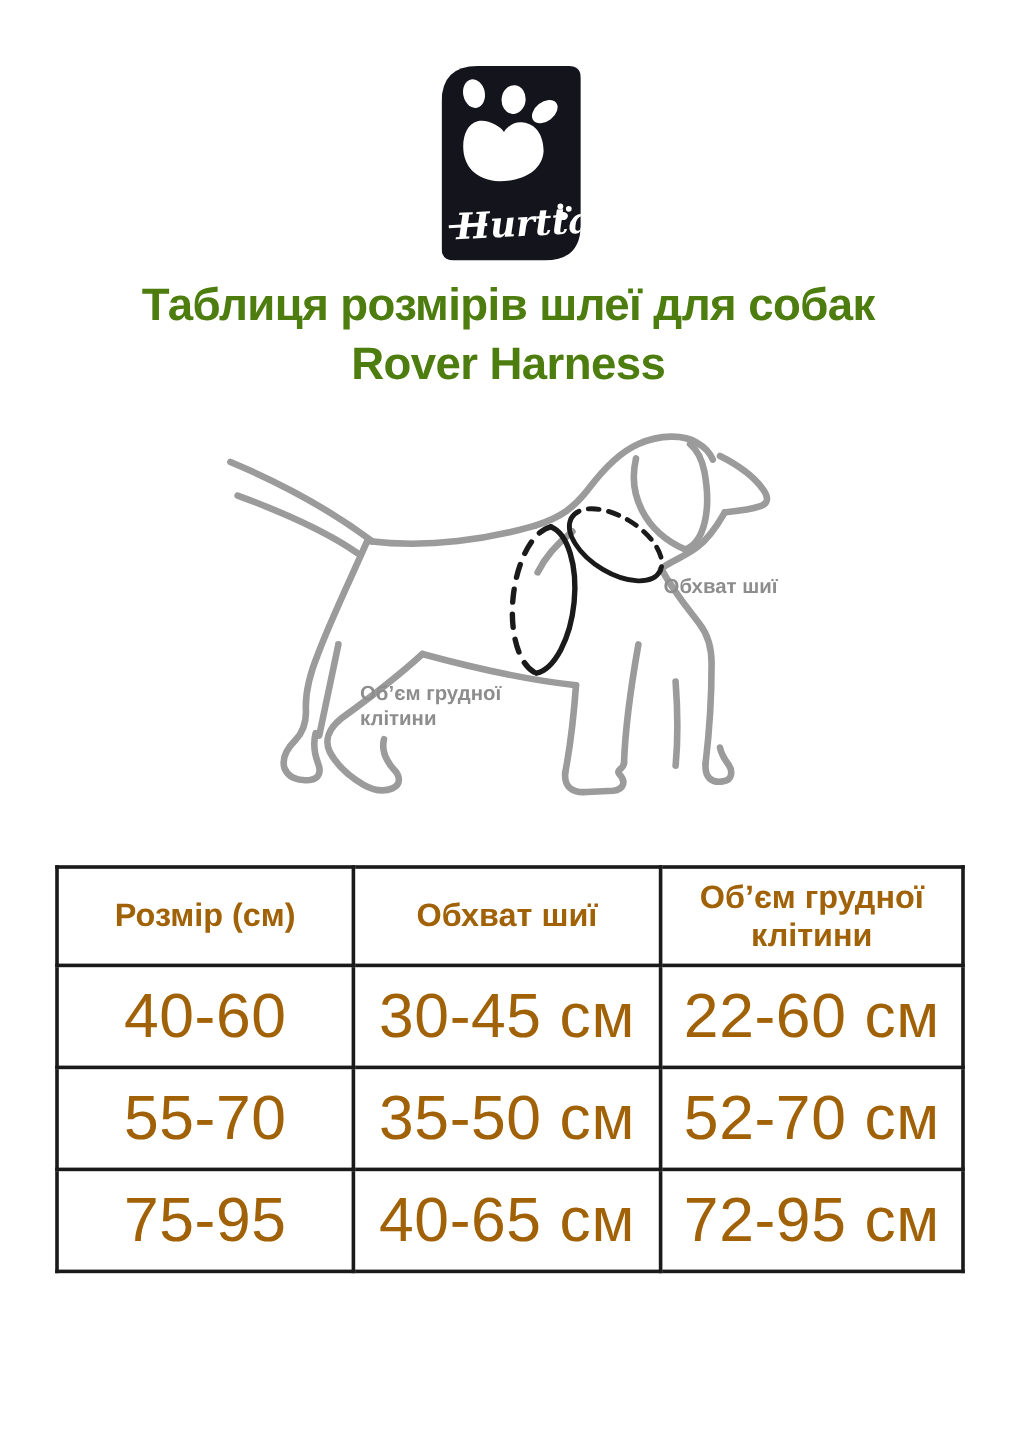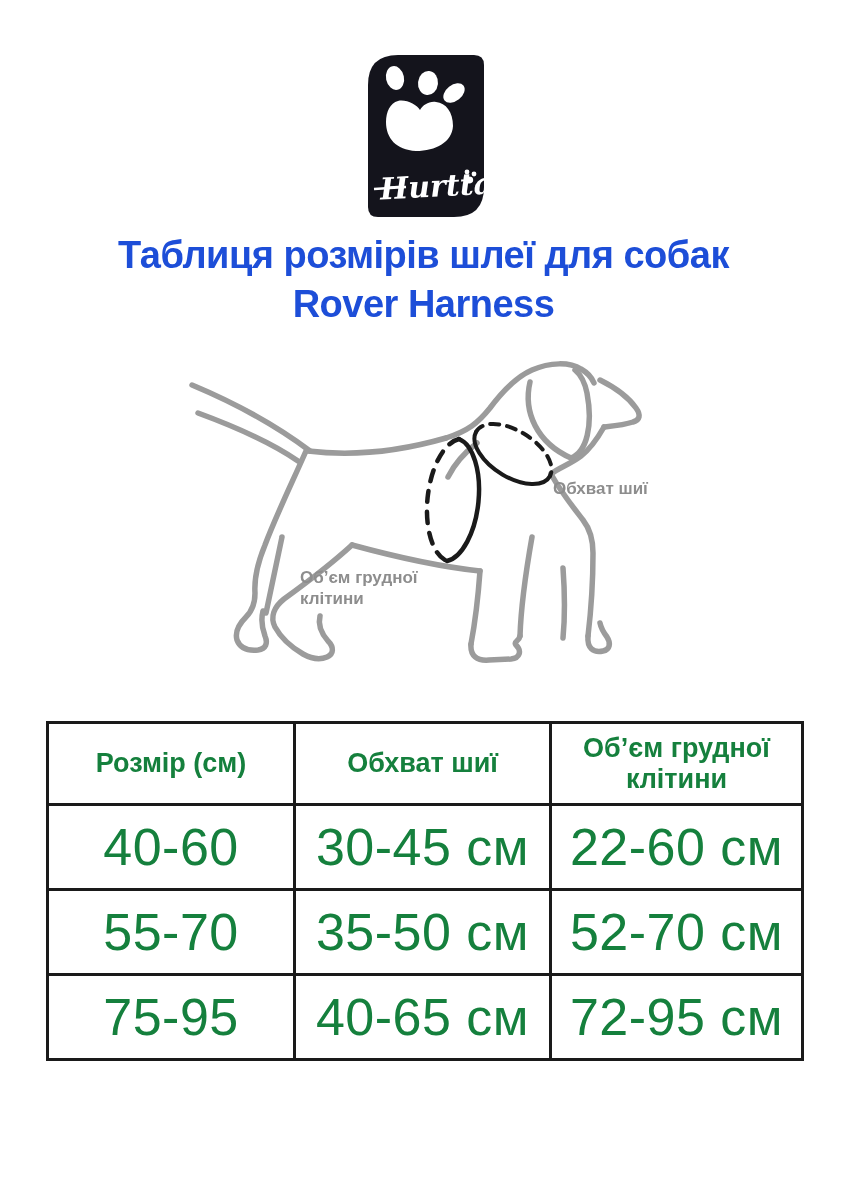--- a/index.html
+++ b/index.html
@@ -10,37 +10,37 @@
     height: 1200px;
     background: #ffffff;
     font-family: "Liberation Sans", sans-serif;
     overflow: hidden;
   }
   
   .logo { position: absolute; left: 368px; top: 55px; width: 116px; height: 162px; }
   
   .title {
     position: absolute; left: 0; top: 231px; width: 847px;
-    text-align: center; color: #1d4ed8;
+    text-align: center; color: #4d7c0f;
     font-weight: bold; font-size: 38px; line-height: 49px;
     letter-spacing: -0.5px;
   }
   
   .dog-wrap { position: absolute; left: 180px; top: 355px; width: 500px; height: 335px; }
   .measure-label {
     position: absolute; color: #8d8d8d; font-weight: bold;
     font-size: 17px; line-height: 21px;
   }
   .neck-label { left: 553px; top: 478px; }
   .chest-label { left: 300px; top: 567px; width: 160px; text-align: left; }
   
   .size-table {
     position: absolute; left: 46px; top: 721px;
     border-collapse: collapse; table-layout: fixed; width: 755px;
-    color: #15803d;
+    color: #a16207;
     border-radius: 15px;
   }
   .size-table td, .size-table th {
     border: 3px solid #1a1a1a;
     text-align: center; vertical-align: middle;
     padding: 0 6px;
   }
   .size-table th { height: 82px; font-size: 27px; line-height: 31px; font-weight: bold; }
   .size-table td { height: 85px; font-size: 52px; font-weight: 400; letter-spacing: 0.5px; }
   .col1 { width: 247px; }

